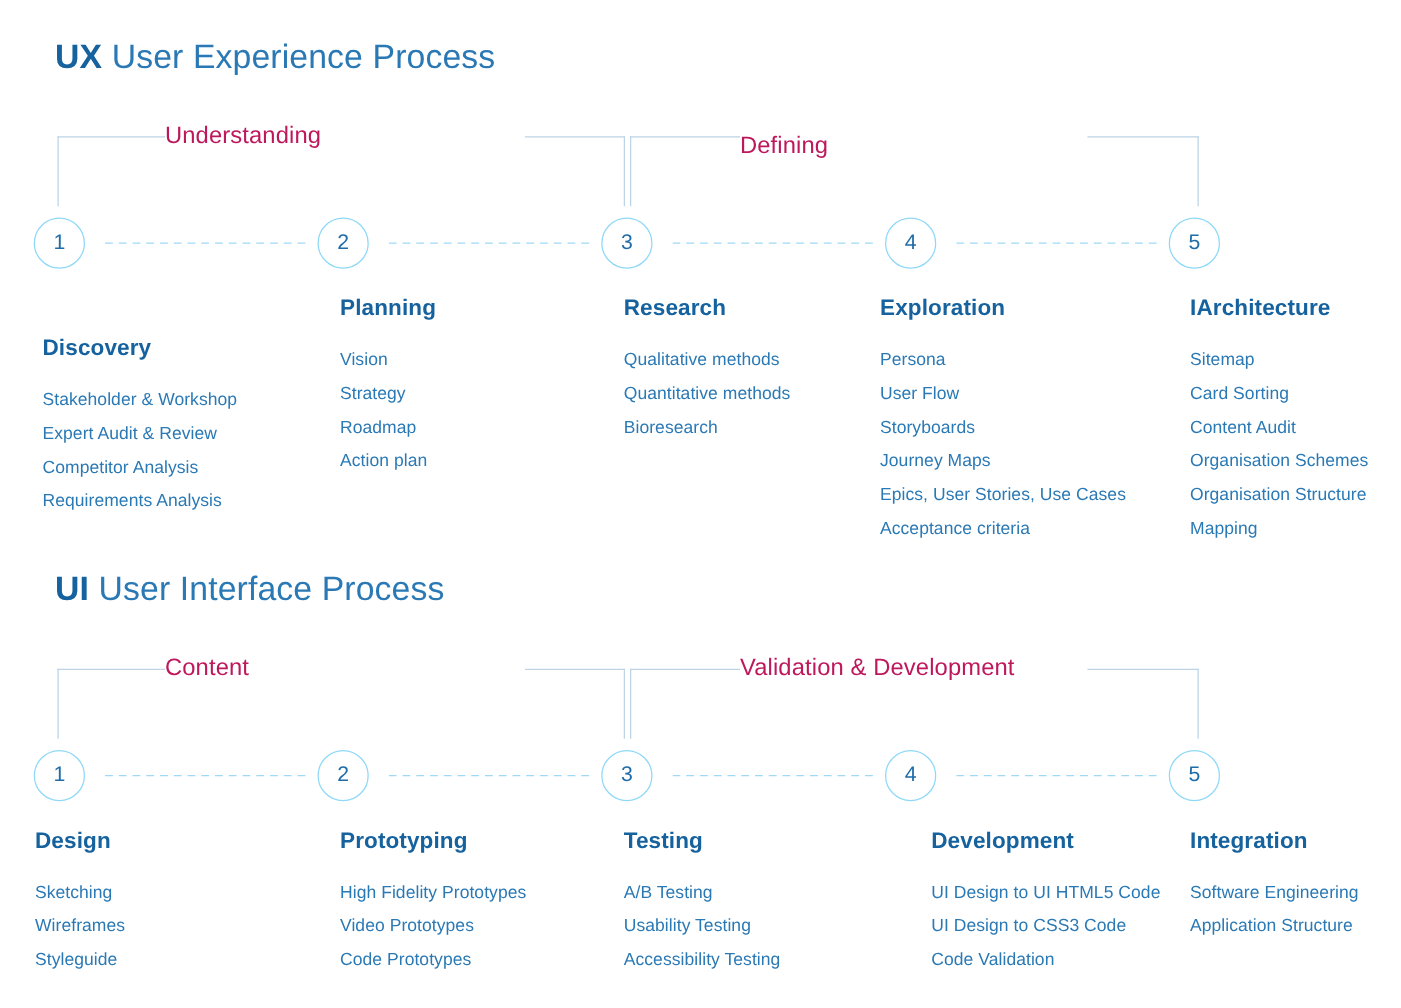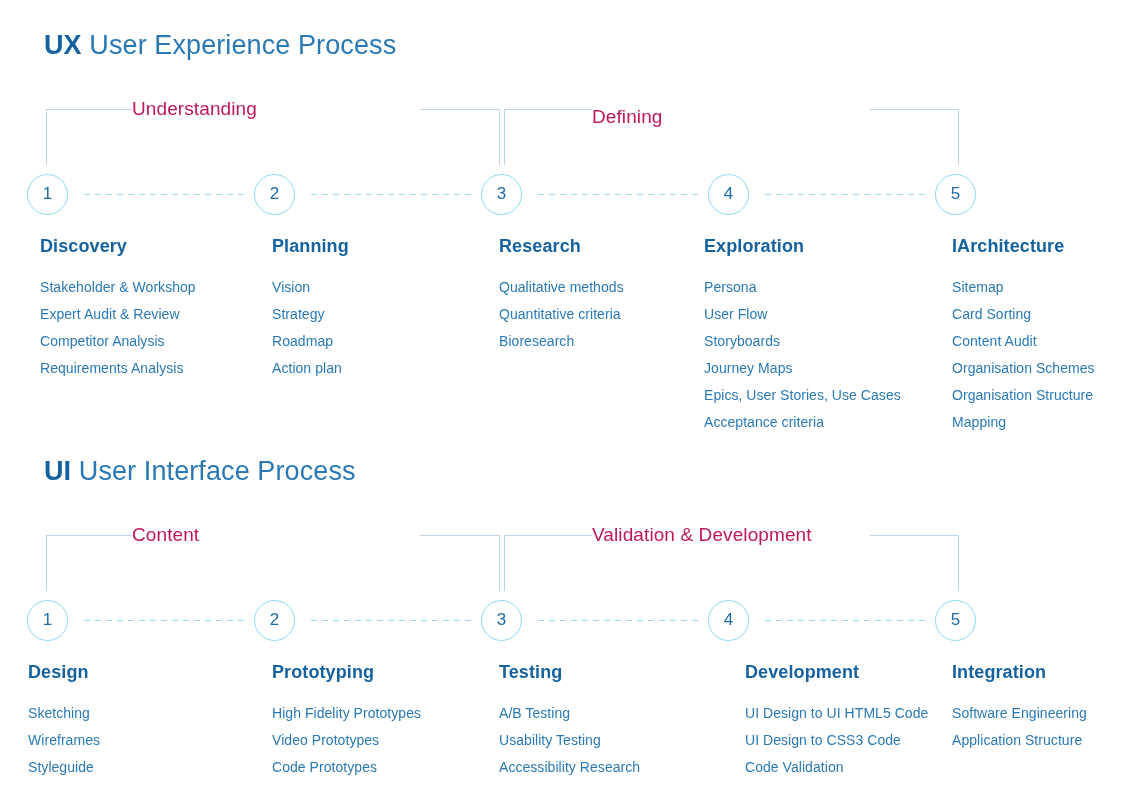--- a/index.html
+++ b/index.html
@@ -145,38 +145,38 @@
       <div class="step-circle" style="left:254px;">2</div>
       <div class="step-dash" style="left:311px; width:164px;"></div>
       <div class="step-circle" style="left:481px;">3</div>
       <div class="step-dash" style="left:538px; width:164px;"></div>
       <div class="step-circle" style="left:708px;">4</div>
       <div class="step-dash" style="left:765px; width:164px;"></div>
       <div class="step-circle" style="left:935px;">5</div>
     </div>
 
     <div class="columns">
-      <div class="column" style="left:40px;">
+      <div class="column" style="left:34px;margin-top:32px;">
         <div class="col-heading">Discovery</div>
         <div class="col-item">Stakeholder &amp; Workshop</div>
         <div class="col-item">Expert Audit &amp; Review</div>
         <div class="col-item">Competitor Analysis</div>
         <div class="col-item">Requirements Analysis</div>
       </div>
       <div class="column" style="left:272px;">
         <div class="col-heading">Planning</div>
         <div class="col-item">Vision</div>
         <div class="col-item">Strategy</div>
         <div class="col-item">Roadmap</div>
         <div class="col-item">Action plan</div>
       </div>
       <div class="column" style="left:499px;">
         <div class="col-heading">Research</div>
         <div class="col-item">Qualitative methods</div>
-        <div class="col-item">Quantitative criteria</div>
+        <div class="col-item">Quantitative methods</div>
         <div class="col-item">Bioresearch</div>
       </div>
       <div class="column" style="left:704px;">
         <div class="col-heading">Exploration</div>
         <div class="col-item">Persona</div>
         <div class="col-item">User Flow</div>
         <div class="col-item">Storyboards</div>
         <div class="col-item">Journey Maps</div>
         <div class="col-item">Epics, User Stories, Use Cases</div>
         <div class="col-item">Acceptance criteria</div>
@@ -236,21 +236,21 @@
       <div class="column" style="left:272px;">
         <div class="col-heading">Prototyping</div>
         <div class="col-item">High Fidelity Prototypes</div>
         <div class="col-item">Video Prototypes</div>
         <div class="col-item">Code Prototypes</div>
       </div>
       <div class="column" style="left:499px;">
         <div class="col-heading">Testing</div>
         <div class="col-item">A/B Testing</div>
         <div class="col-item">Usability Testing</div>
-        <div class="col-item">Accessibility Research</div>
+        <div class="col-item">Accessibility Testing</div>
       </div>
       <div class="column" style="left:745px;">
         <div class="col-heading">Development</div>
         <div class="col-item">UI Design to UI HTML5 Code</div>
         <div class="col-item">UI Design to CSS3 Code</div>
         <div class="col-item">Code Validation</div>
       </div>
       <div class="column" style="left:952px;">
         <div class="col-heading">Integration</div>
         <div class="col-item">Software Engineering</div>

